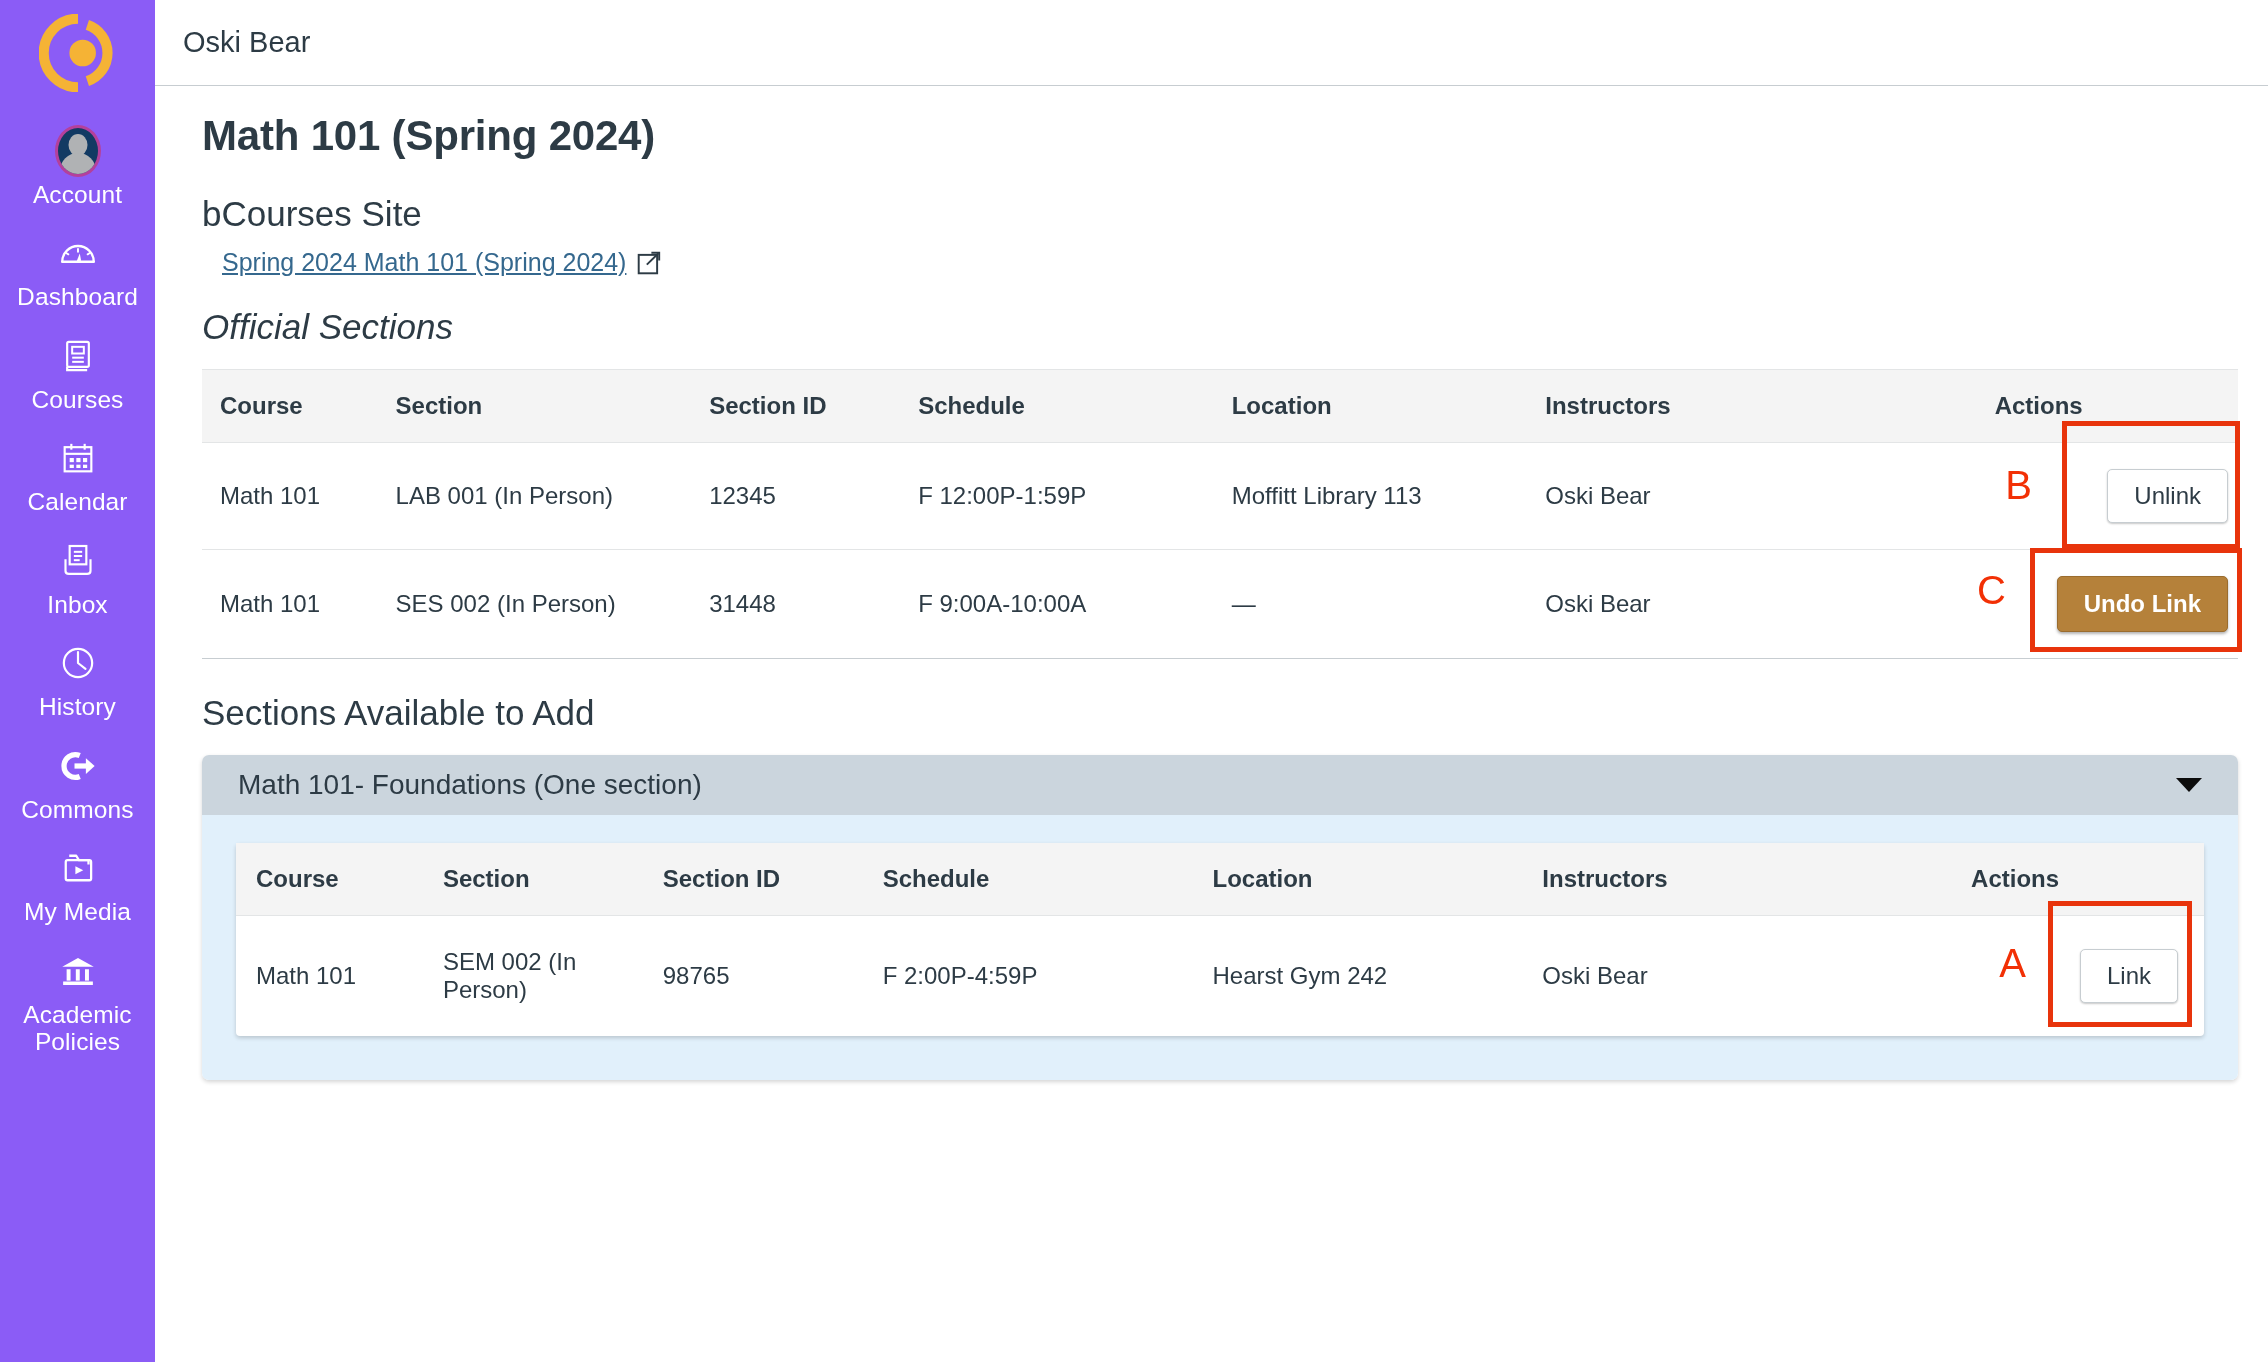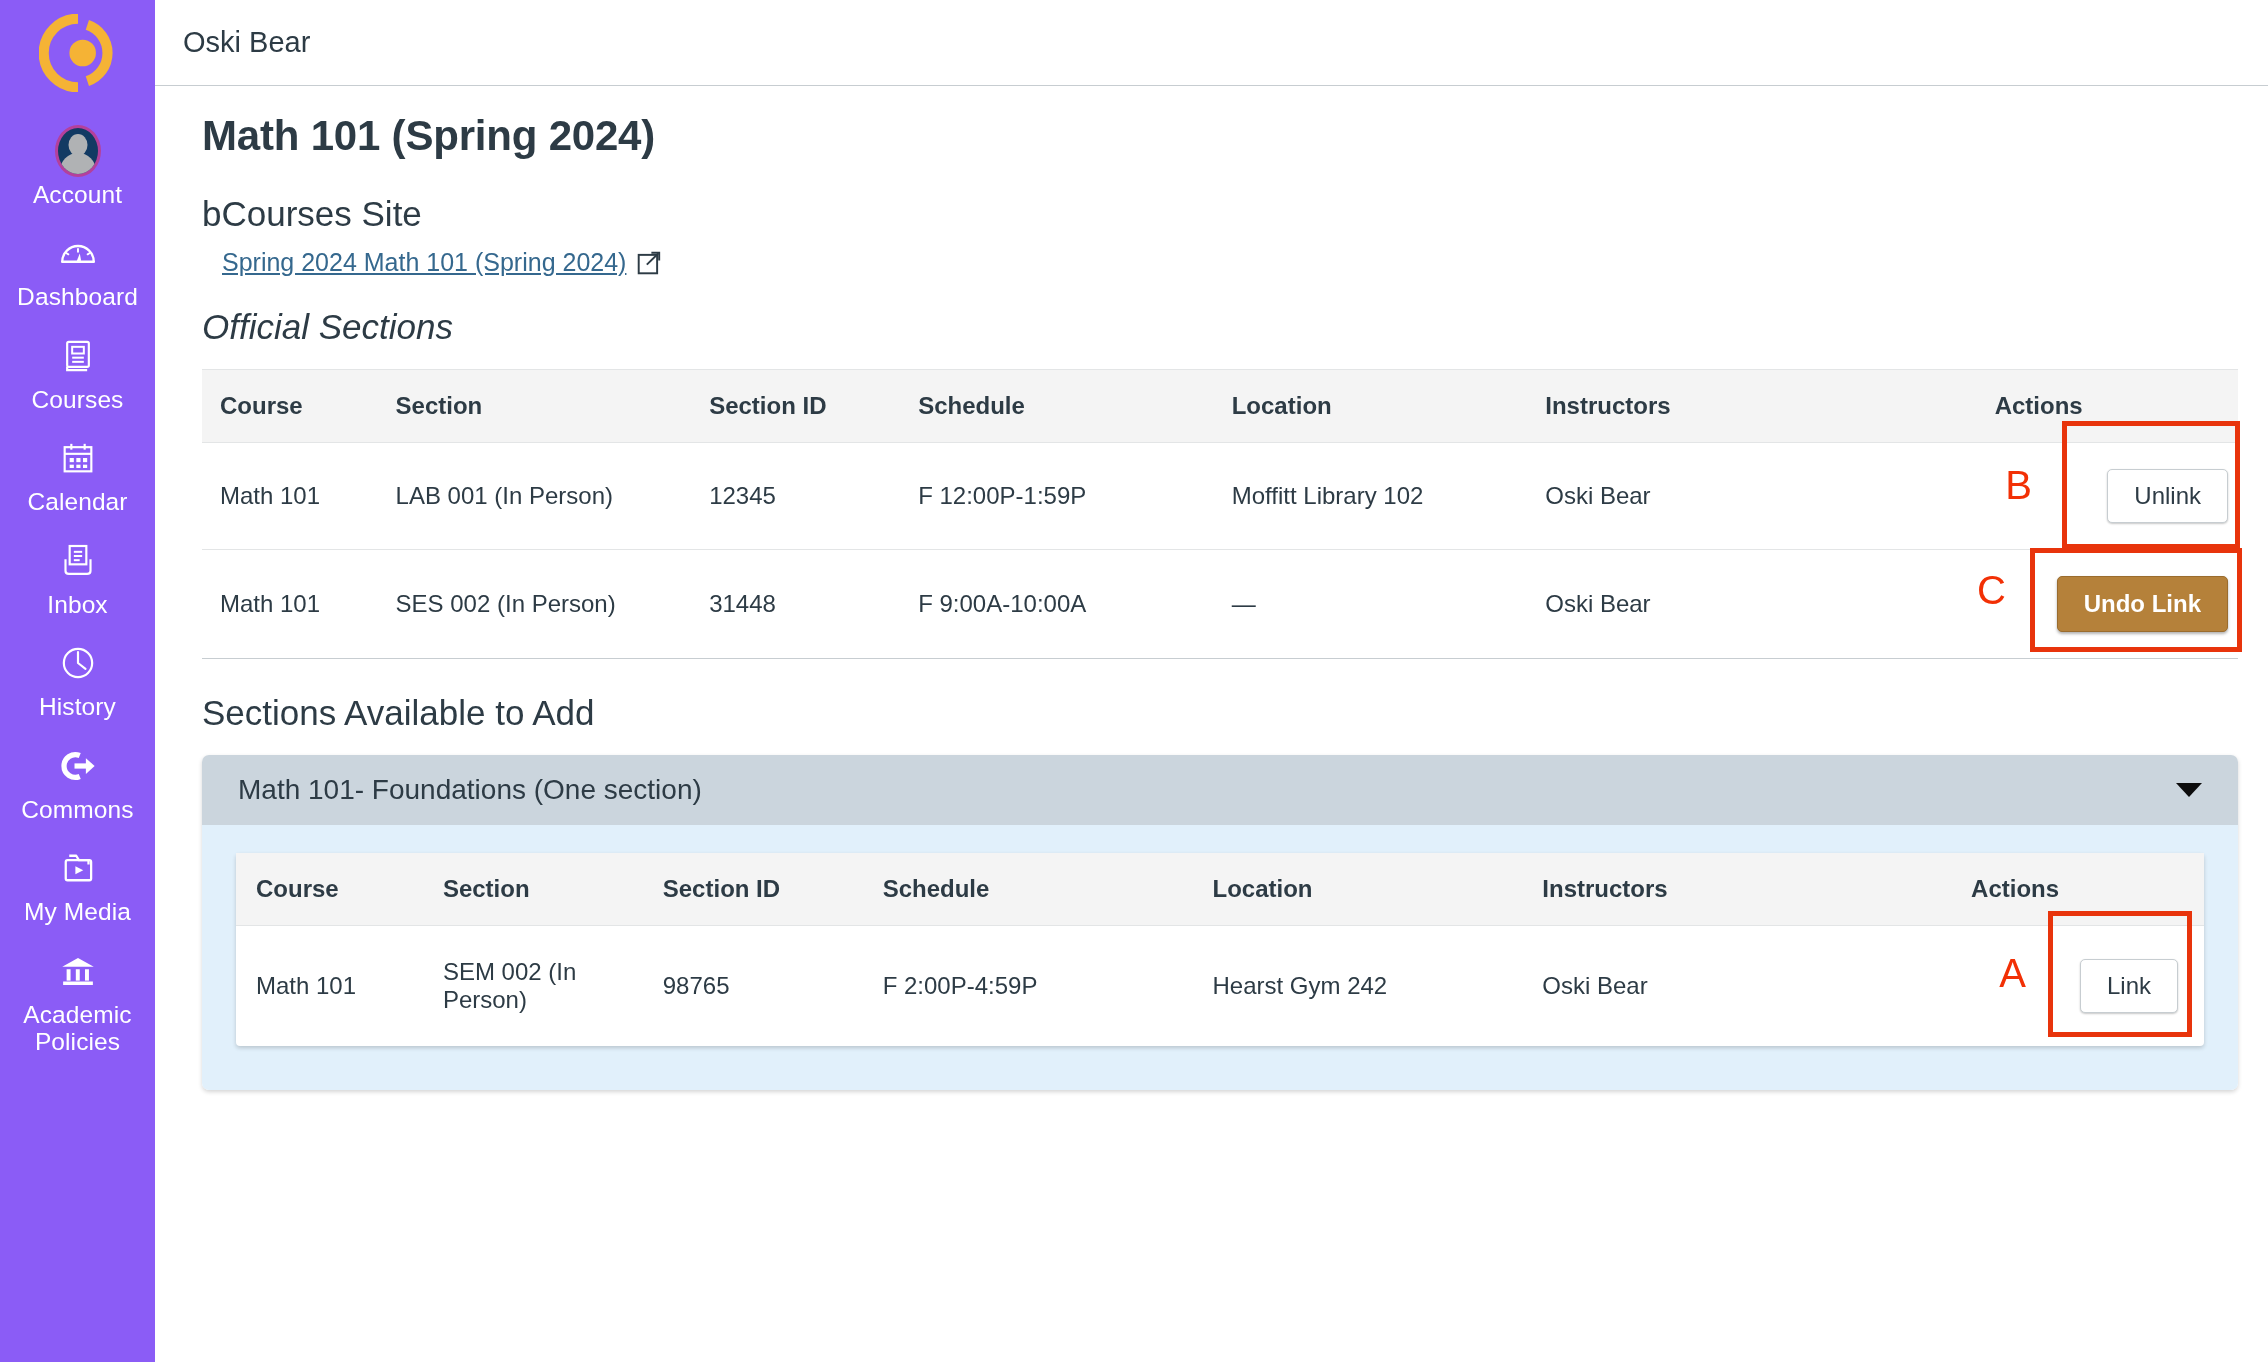--- a/index.html
+++ b/index.html
@@ -198,21 +198,21 @@
   .h2-available { margin-top: 34px; margin-bottom: 22px; }
   .accordion {
     border-radius: 7px;
     overflow: visible;
     box-shadow: 0 2px 4px rgba(0,0,0,.17);
     margin-right: 0px;
   }
   .acc-header {
     background: #cbd5dd;
     border-radius: 7px 7px 0 0;
-    height: 70px;
+    height: 60px;
     display: flex;
     align-items: center;
     justify-content: space-between;
     padding: 0 36px 0 36px;
     cursor: pointer;
   }
   .acc-title { font-size: 28px; color: #2d3b45; }
   .acc-chevron {
     width: 0; height: 0;
     border-left: 13px solid transparent;
@@ -426,21 +426,21 @@
               <th class="col-instr">Instructors</th>
               <th class="col-actions">Actions</th>
             </tr>
           </thead>
           <tbody>
             <tr>
               <td class="col-course">Math 101</td>
               <td class="col-section">LAB 001 (In Person)</td>
               <td class="col-sid">12345</td>
               <td class="col-schedule">F 12:00P-1:59P</td>
-              <td class="col-location">Moffitt Library 102</td>
+              <td class="col-location">Moffitt Library 113</td>
               <td class="col-instr">Oski Bear</td>
               <td class="col-actions">
                 <div class="actions-cell">
                   <span class="anno-letter" style="right:196px; top:-4px;">B</span>
                   <button class="btn btn-secondary">Unlink</button>
                   <span class="anno-box" style="right:-12px; top:-48px; width:178px; height:128px;"></span>
                 </div>
               </td>
             </tr>
             <tr>

